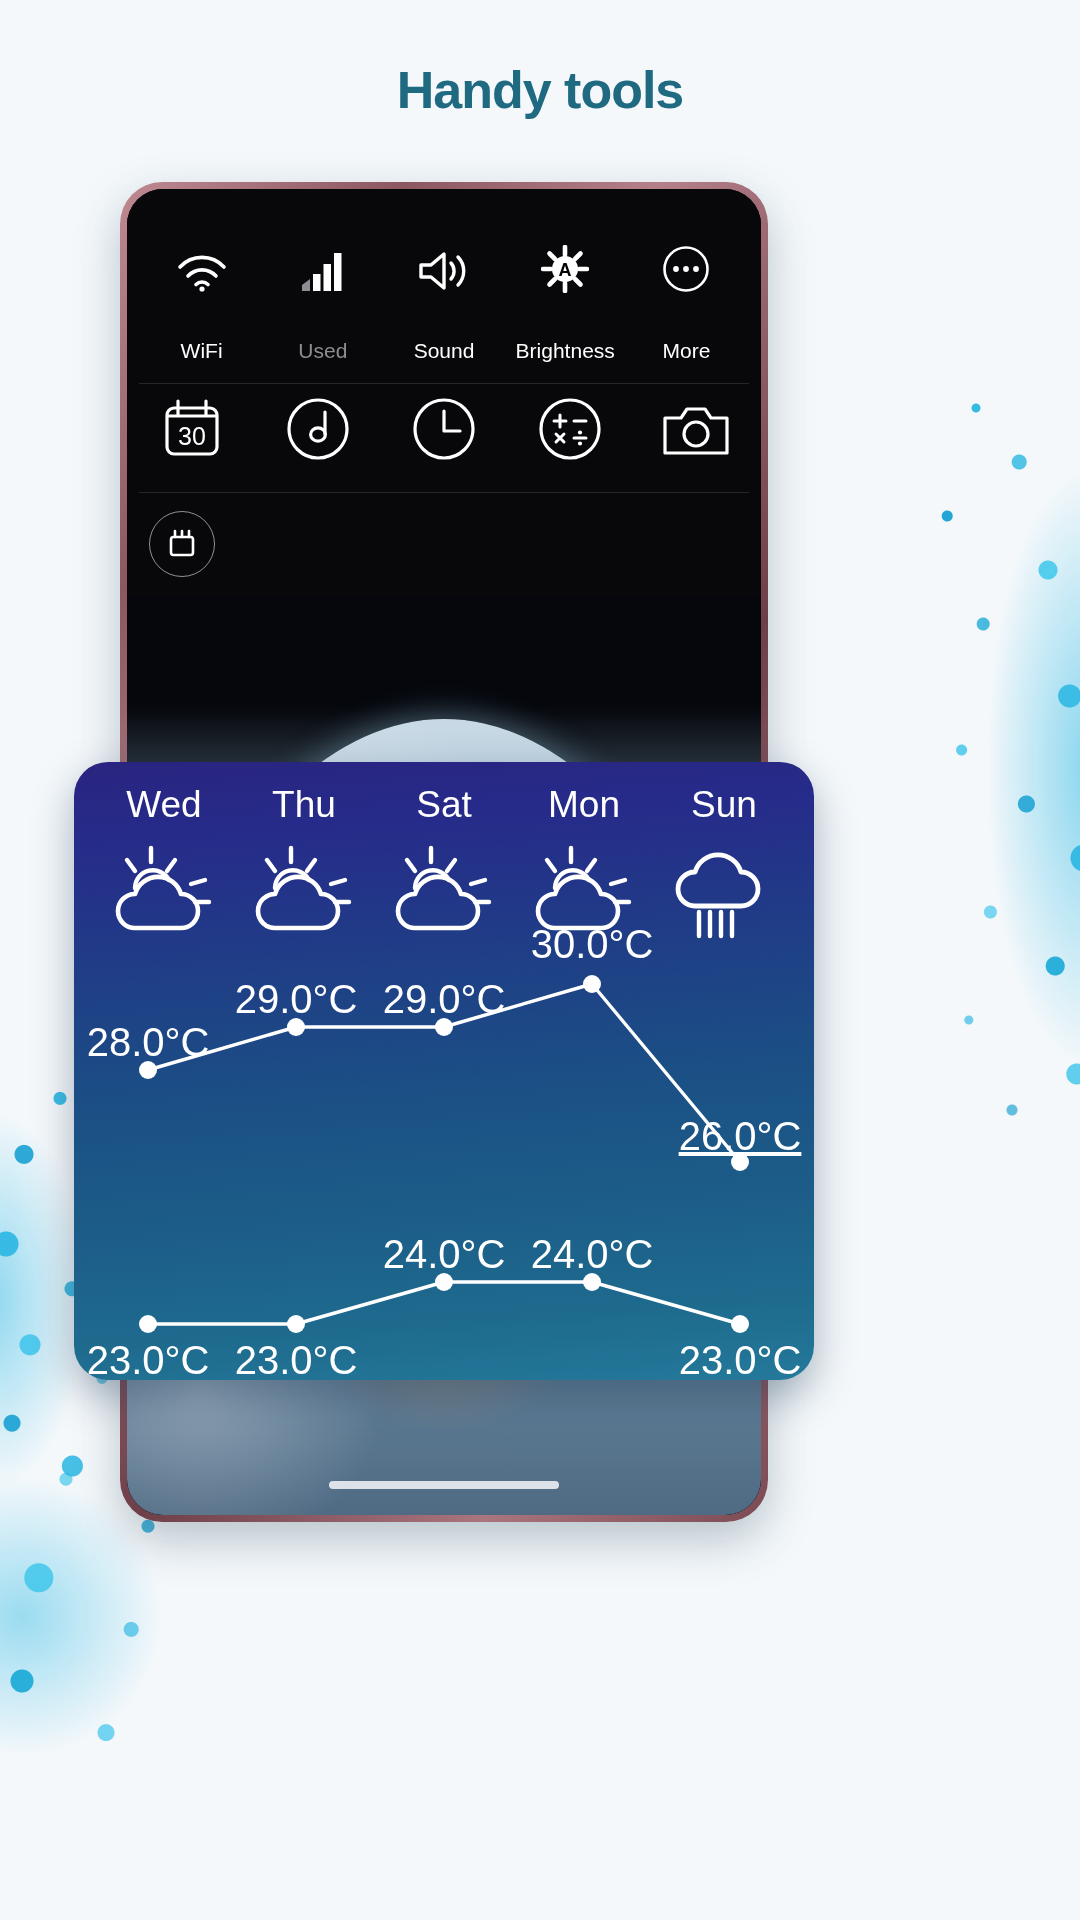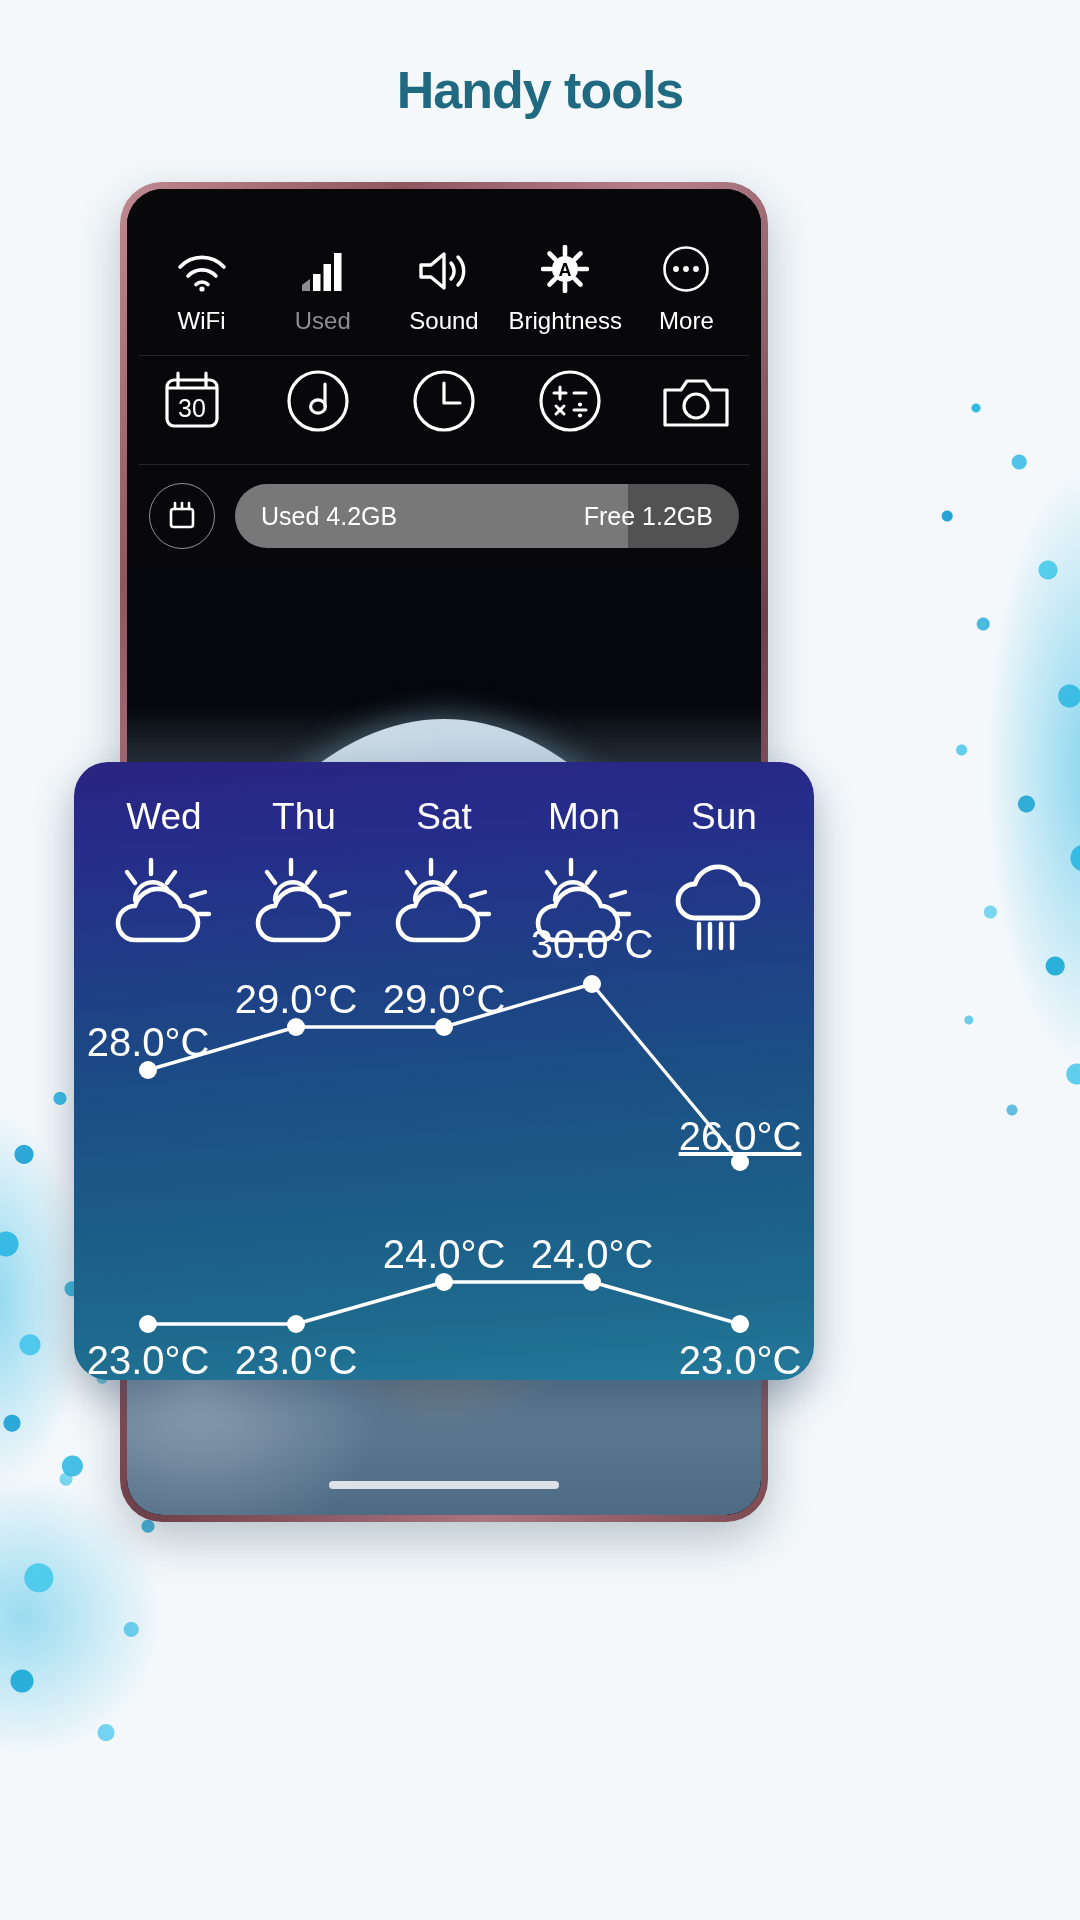--- a/index.html
+++ b/index.html
@@ -103,21 +103,21 @@
 
   
   .cc {
     position:absolute; left:0; top:0; width:100%;
     background:rgba(8,8,10,.97);
     backdrop-filter:blur(8px);
   }
   .cc-row1 { display:flex; padding:56px 14px 20px; }
   .cc-item { flex:1; display:flex; flex-direction:column; align-items:center; gap:14px; }
   .cc-ico { height:48px; display:flex; align-items:flex-end; }
-  .cc-label { font-size:24px; color:#fff; }
+  .cc-label { font-size:21px; color:#fff;margin-top:32px; }
   .cc-item.off .cc-label { color:#8d8d92; }
   .divider { height:1px; background:rgba(255,255,255,.13); margin:0 12px; }
   .cc-row2 { display:flex; padding:30px 2px 30px; }
   .cc-row2 .cc-item { gap:0; }
 
   .bar-row { display:flex; align-items:center; padding:18px 22px 20px; gap:20px; }
   .circ-btn {
     width:66px; height:66px; border-radius:50%;
     border:1.6px solid rgba(255,255,255,.55);
     display:flex; align-items:center; justify-content:center; flex:none;
@@ -158,21 +158,21 @@
 
   
   .weather {
     position:absolute; left:74px; top:762px;
     width:740px; height:618px;
     border-radius:34px;
     background:linear-gradient(176deg,#2a2480 0%,#262b8a 12%,#1f3f86 34%,#1b4f85 52%,#1c5c88 70%,#1e6b8e 88%,#24799a 100%);
     box-shadow:0 16px 40px rgba(20,45,75,.35);
     overflow:hidden;
   }
-  .days { display:flex; padding:34px 20px 0; }
+  .days { display:flex; padding:22px 20px 0; }
   .day { flex:1; text-align:center; color:#fff; font-size:37px; font-weight:300; }
   .icons { display:flex; padding:18px 20px 0; }
   .icon-cell { flex:1; display:flex; justify-content:center; }
 
   .chart { position:absolute; left:0; top:0; width:100%; height:100%; }
   .lbl {
     position:absolute; color:#fff; font-size:40px; font-weight:300;
     transform:translateX(-50%); white-space:nowrap;text-align:center;
   }
 </style>
@@ -347,25 +347,20 @@
       <div class="bar-row">
         <div class="circ-btn">
           <svg width="38" height="38" viewBox="0 0 38 38">
             <rect x="8" y="12" width="22" height="18" rx="2.5" fill="none" stroke="#fff" stroke-width="2.6"></rect>
             <g stroke="#fff" stroke-width="2.6" stroke-linecap="round">
               <line x1="12" y1="6" x2="12" y2="12"></line>
               <line x1="19" y1="6" x2="19" y2="12"></line>
               <line x1="26" y1="6" x2="26" y2="12"></line>
             </g>
           </svg>
-        </div>
-        <div class="mem-bar">
-          <div class="mem-fill" id="mem-fill" style="width: 78%;"></div>
-          <span>Used 4.2GB</span>
-          <span>Free 1.2GB</span>
         </div>
       </div>
 
       <div class="batt-row" style="top:612px">
         <div class="circ-btn ghost">
           <svg width="32" height="44" viewBox="0 0 32 44">
             <rect x="8" y="8" width="16" height="30" rx="3" fill="none" stroke="#fff" stroke-width="2.4"></rect>
             <rect x="13" y="4" width="6" height="4" rx="1" fill="none" stroke="#fff" stroke-width="2.2"></rect>
           </svg>
         </div>

